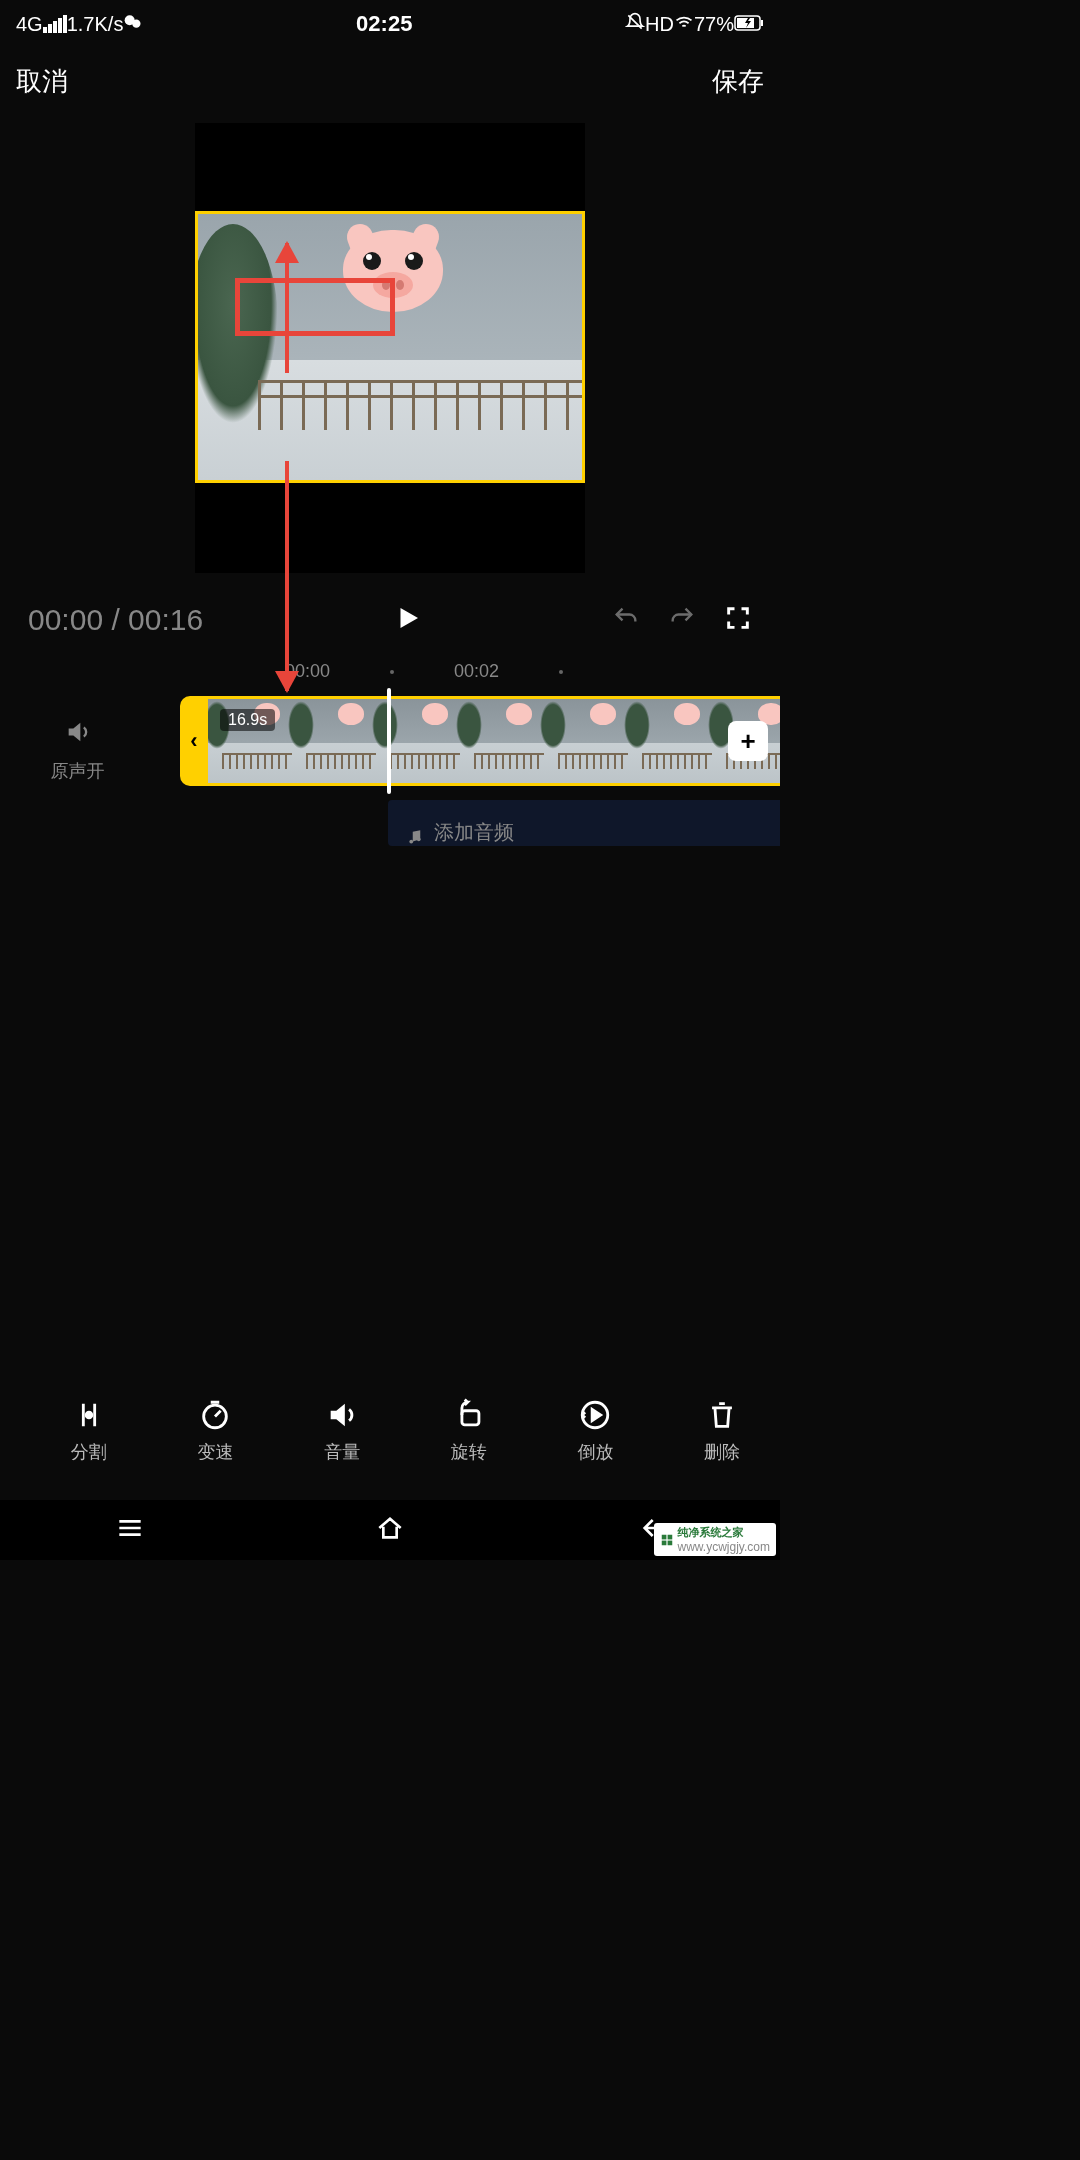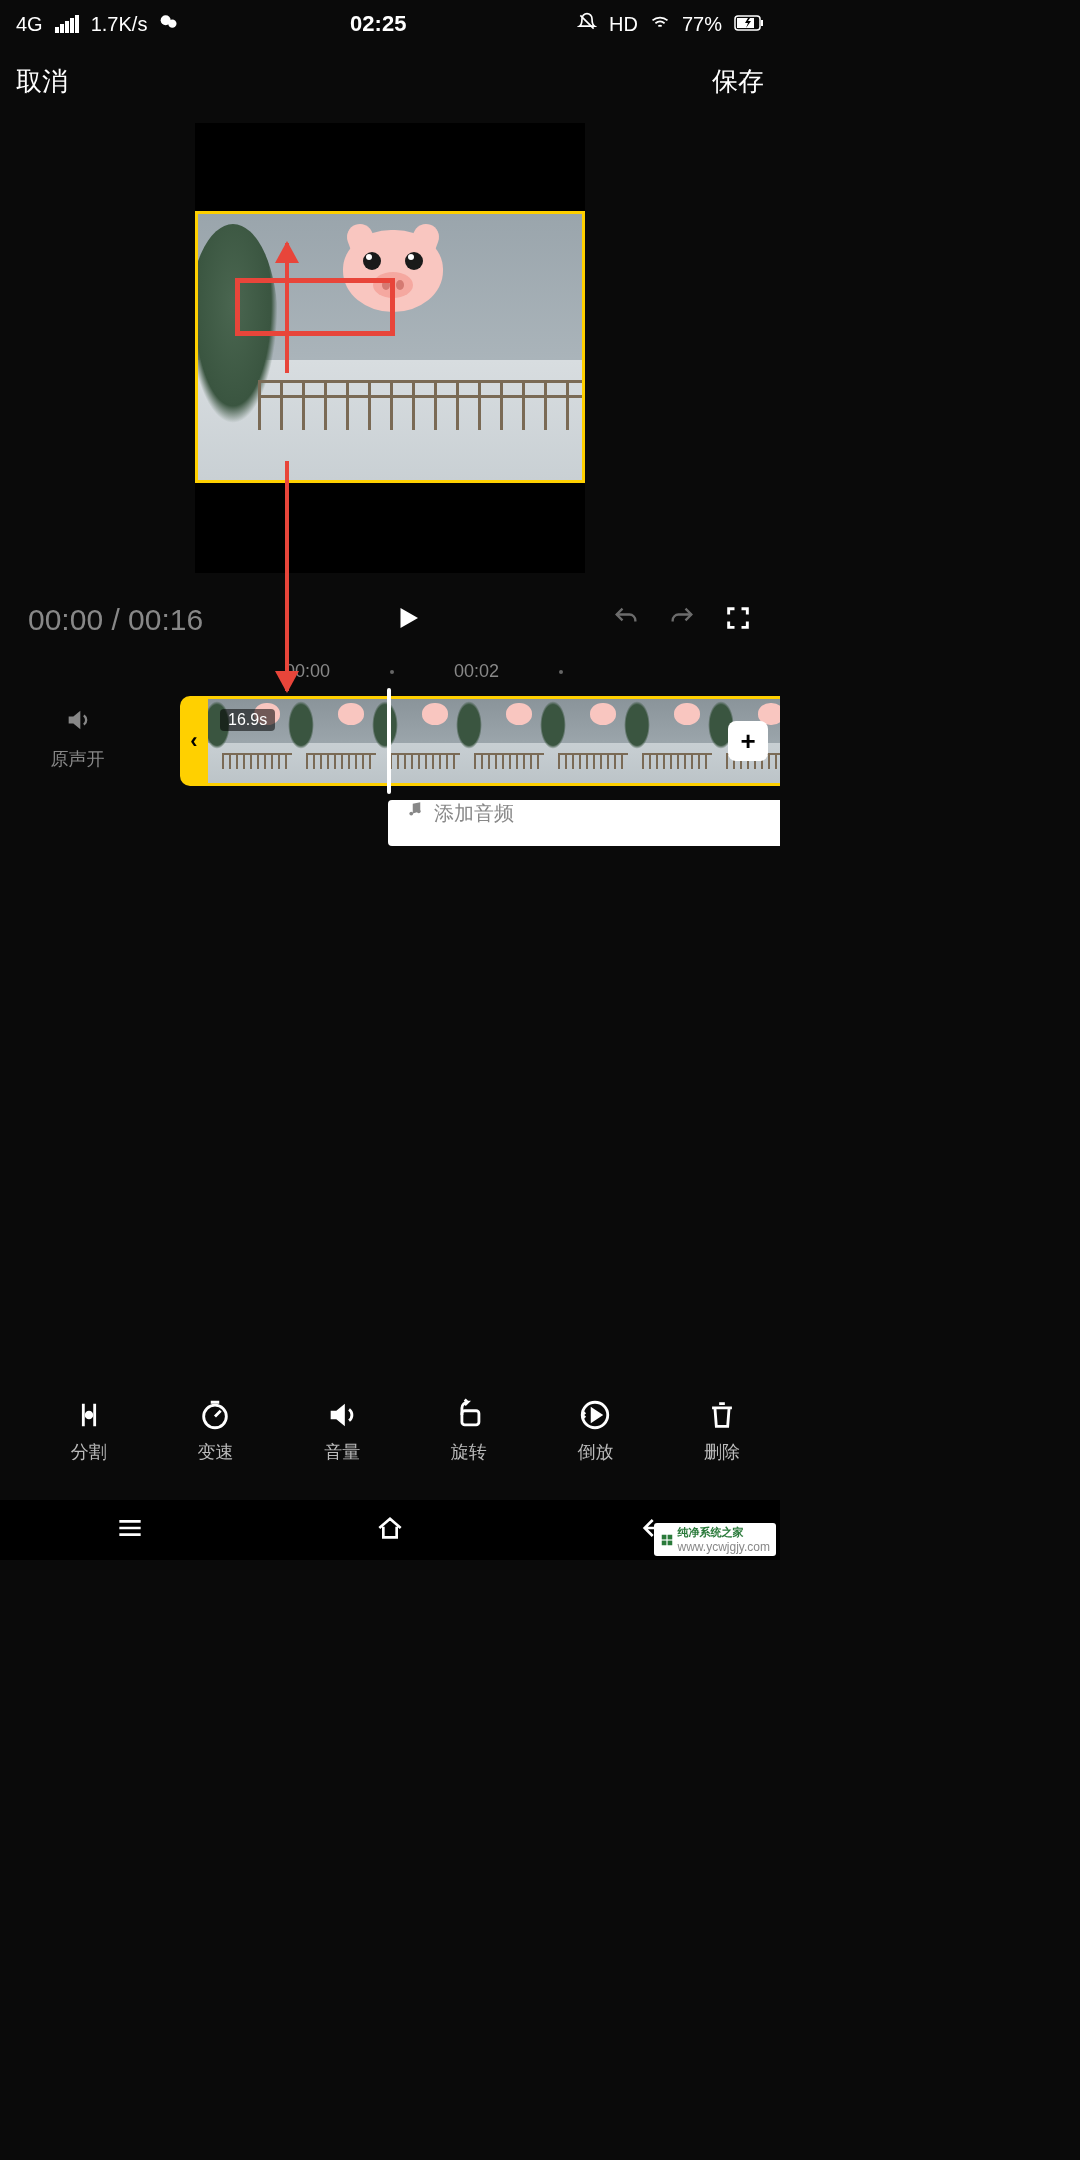--- a/index.html
+++ b/index.html
@@ -14,21 +14,21 @@
     }
     .status-bar {
       height: 48px;
       display: flex;
       align-items: center;
       justify-content: space-between;
       padding: 0 16px;
       font-size: 20px;
       font-weight: 500;
     }
-    .status-left, .status-right { display: flex; align-items: center; gap: 12px; }
+    .status-left, .status-right { display: flex; align-items: center; gap: 0; }
     .status-center { font-size: 22px; font-weight: 700; }
     .signal-bars { display: inline-flex; align-items: flex-end; gap: 1px; }
     .signal-bars span { width: 4px; background: #fff; display: inline-block; }
     .header {
       display: flex;
       justify-content: space-between;
       padding: 16px 16px 24px;
       font-size: 26px;
     }
     .preview-area {
@@ -116,21 +116,21 @@
     .play-btn svg { width: 30px; height: 30px; }
     .pb-controls { display: flex; align-items: center; gap: 28px; }
     .pb-controls svg { width: 28px; height: 28px; }
     .ruler {
       display: flex; align-items: center; gap: 60px;
       padding: 14px 0 14px 285px; color: #888; font-size: 18px;
     }
     .ruler .dot { width: 4px; height: 4px; background: #666; border-radius: 50%; }
     .timeline-area { position: relative; padding-left: 180px; }
     .sound-toggle {
-      position: absolute; left: 0; top: 10px; width: 155px; text-align: center;
+      position: absolute; left: 0; top: 22px; width: 155px; text-align: center;
       color: #888; font-size: 18px;
     }
     .sound-toggle svg { width: 28px; height: 28px; margin-bottom: 8px; }
     .clip-track { display: flex; align-items: stretch; height: 90px; position: relative; }
     .clip-handle {
       width: 28px; background: #ffd000; border-radius: 10px 0 0 10px;
       display: flex; align-items: center; justify-content: center;
       color: #000; font-size: 22px; font-weight: bold;
     }
     .clip-frames {
@@ -163,22 +163,22 @@
       position: absolute; right: 12px; top: 50%; transform: translateY(-50%);
       width: 40px; height: 40px; background: #fff; border-radius: 8px;
       display: flex; align-items: center; justify-content: center;
       color: #000; font-size: 26px; font-weight: bold; z-index: 3;
     }
     .playhead {
       position: absolute; left: 207px; top: -8px; bottom: -8px; width: 4px;
       background: #fff; border-radius: 2px; z-index: 4;
     }
     .audio-track {
-      margin: 14px 0 0 208px; height: 46px; background: #ffffff;
-      display: flex; align-items: flex-start; padding-left: 18px; gap: 10px;
+      margin: 14px 0 0 208px; height: 46px; background: #0f172a;
+      display: flex; align-items: flex-end; padding-left: 18px; gap: 10px;
       color: #888; font-size: 20px; border-radius: 4px 0 0 4px;
     }
     .tools {
       position: absolute; bottom: 78px; left: 0; right: 0;
       display: flex; justify-content: space-around; padding: 18px 10px;
     }
     .tool { text-align: center; color: #bbb; font-size: 18px; margin-left: 31px; }
     .tool svg { width: 34px; height: 34px; margin-bottom: 8px; display: block; margin-left: auto; margin-right: auto; }
     .navbar {
       position: absolute; bottom: 0; left: 0; right: 0; height: 60px;

